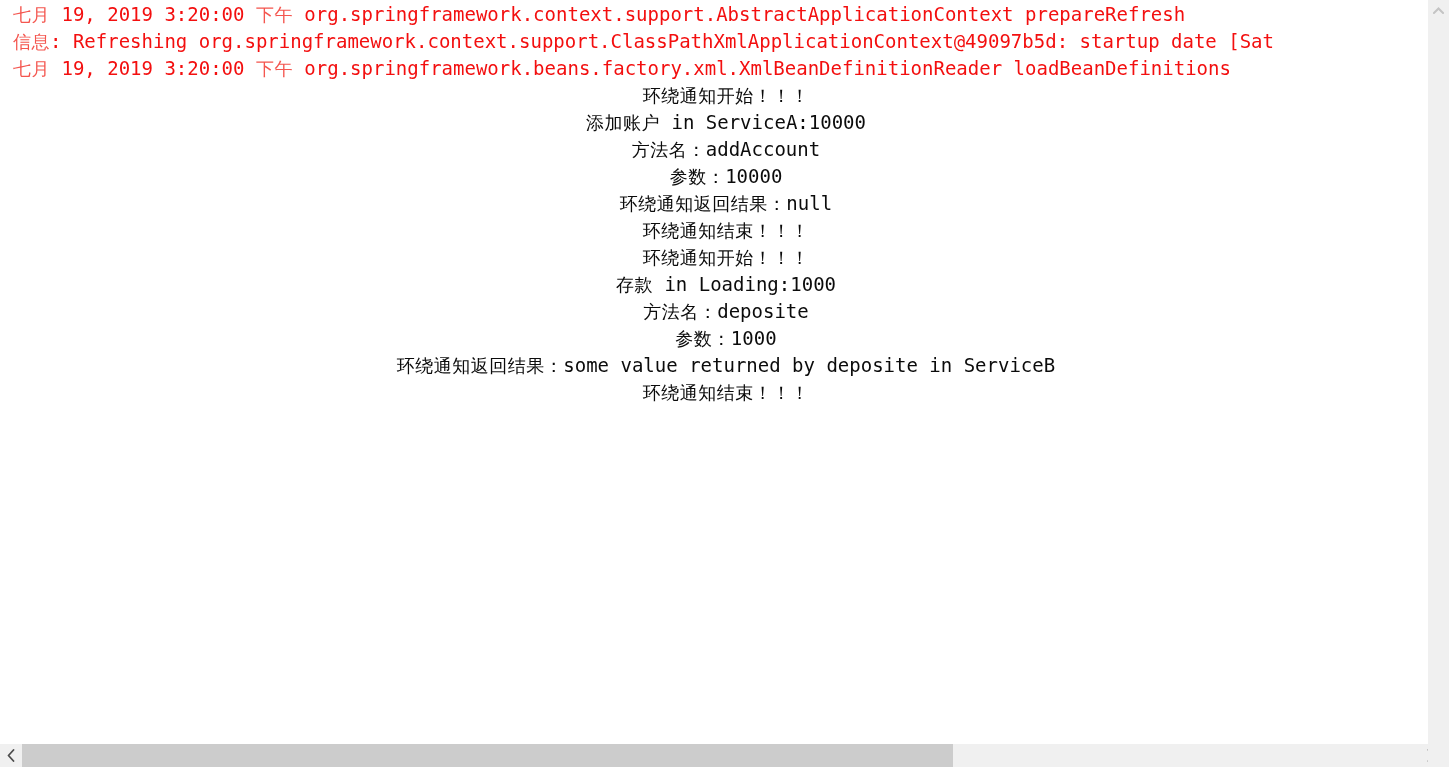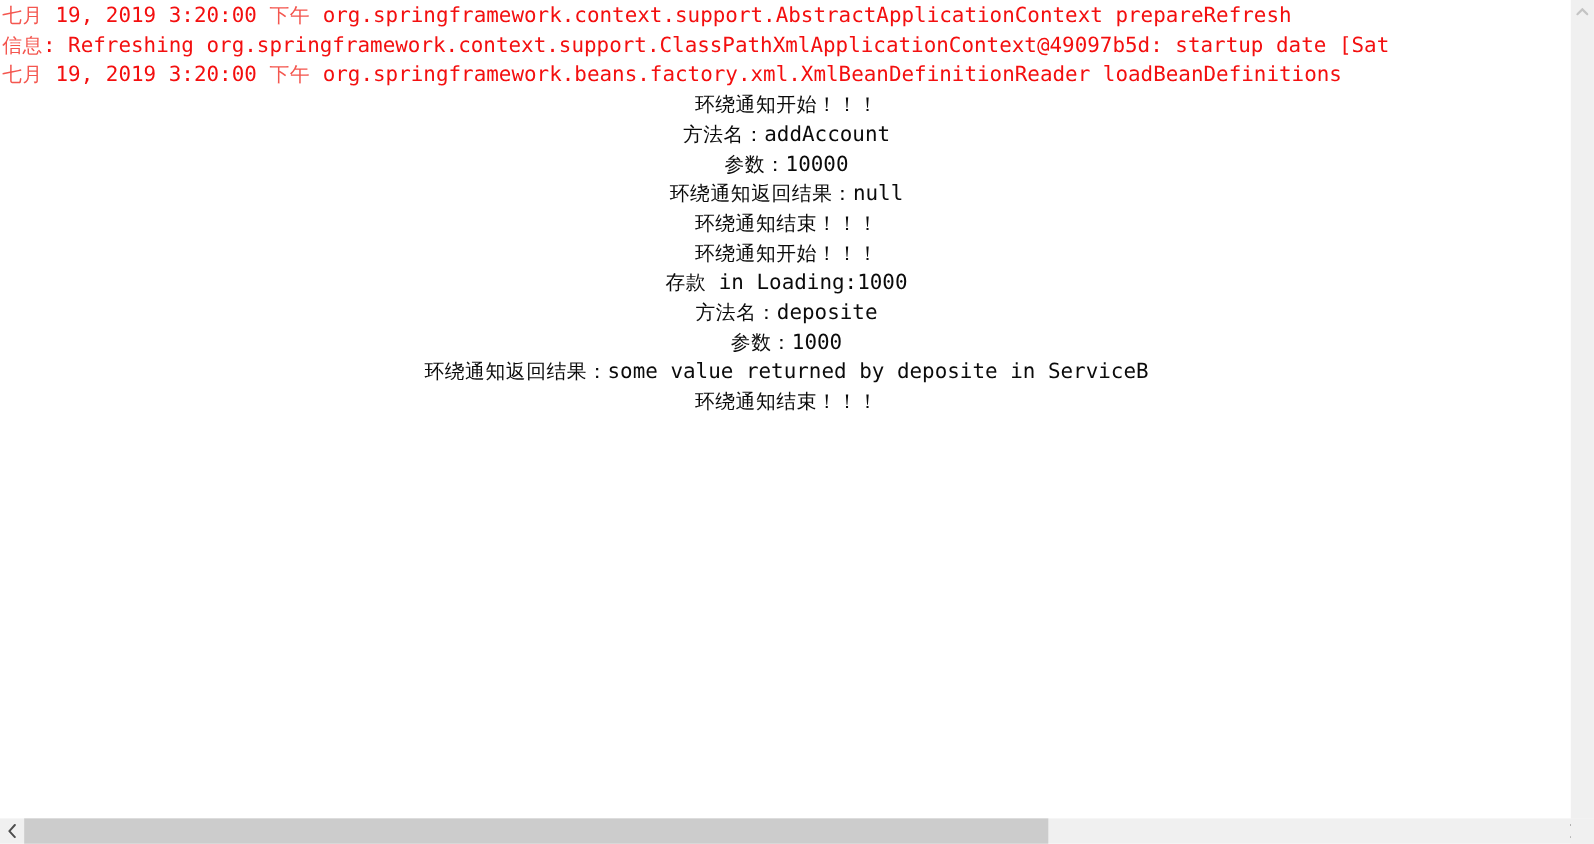--- a/index.html
+++ b/index.html
@@ -19,21 +19,21 @@
     position: relative;
     width: 1449px;
     height: 767px;
     background: #ffffff;
     box-sizing: border-box;
   }
 
   
   #console-output {
     position: absolute;
-    left: 0;
+    left: 11px;
     top: 0;
     width: 1428px;          
     height: 744px;
     overflow: hidden;
     background: #ffffff;
     padding: 1px 0 0 2px;
     box-sizing: border-box;
   }
 
   .log-line {
@@ -126,20 +126,21 @@
 </head>
 <body>
 
 <div id="console-window">
 
   <div id="console-output">
       <span class="log-line err"><span class="cjk">七月</span><span> 19, 2019 3:20:00 </span><span class="cjk">下午</span><span> org.springframework.context.support.AbstractApplicationContext prepareRefresh</span></span>
       <span class="log-line err"><span class="cjk">信息</span><span>: Refreshing org.springframework.context.support.ClassPathXmlApplicationContext@49097b5d: startup date [Sat</span></span>
       <span class="log-line err"><span class="cjk">七月</span><span> 19, 2019 3:20:00 </span><span class="cjk">下午</span><span> org.springframework.beans.factory.xml.XmlBeanDefinitionReader loadBeanDefinitions</span></span>
       <span class="log-line out"><span class="cjk">环绕通知开始！！！</span></span>
+      <span class="log-line out"><span class="cjk">添加账户</span><span> in ServiceA:10000</span></span>
       <span class="log-line out"><span class="cjk">方法名：</span><span>addAccount</span></span>
       <span class="log-line out"><span class="cjk">参数：</span><span>10000</span></span>
       <span class="log-line out"><span class="cjk">环绕通知返回结果：</span><span>null</span></span>
       <span class="log-line out"><span class="cjk">环绕通知结束！！！</span></span>
       <span class="log-line out"><span class="cjk">环绕通知开始！！！</span></span>
       <span class="log-line out"><span class="cjk">存款</span><span> in Loading:1000</span></span>
       <span class="log-line out"><span class="cjk">方法名：</span><span>deposite</span></span>
       <span class="log-line out"><span class="cjk">参数：</span><span>1000</span></span>
       <span class="log-line out"><span class="cjk">环绕通知返回结果：</span><span>some value returned by deposite in ServiceB</span></span>
       <span class="log-line out"><span class="cjk">环绕通知结束！！！</span></span>

